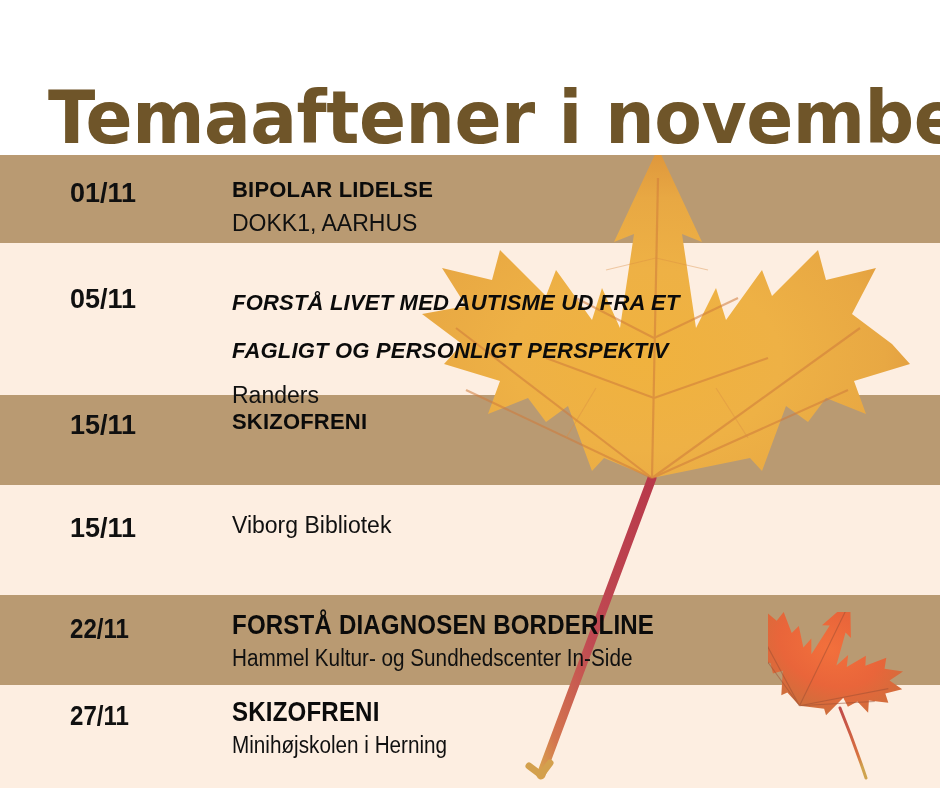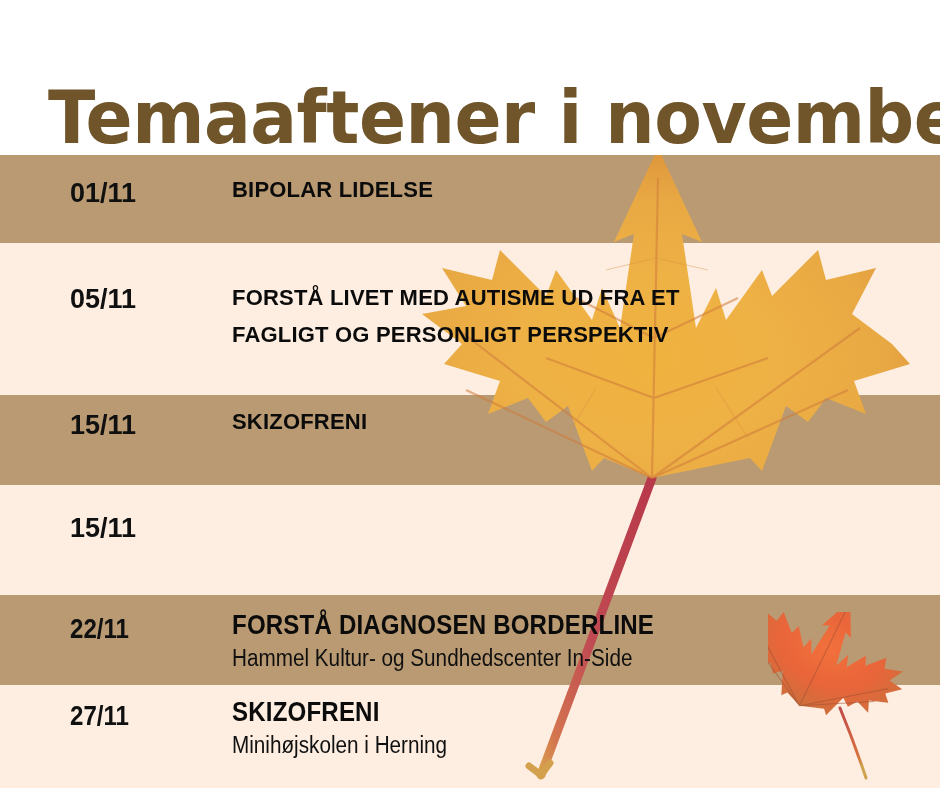--- a/index.html
+++ b/index.html
@@ -211,41 +211,44 @@
     </svg>
 
   </div>
 
   <div class="rows">
 
     <div class="row" style="top:177px;">
       <span class="date" style="top:0px;">01/11</span>
       <div class="body" style="top:-4px;">
         <p class="ev-title">BIPOLAR LIDELSE</p>
+        <p class="ev-loc">DOKK1, AARHUS</p>
       </div>
     </div>
 
     <div class="row" style="top:283px;">
       <span class="date" style="top:0px;">05/11</span>
       <div class="body" style="top:-4px;">
-        <p class="ev-title" style="line-height:37px;">FORSTÅ LIVET MED AUTISME UD FRA ET
+        <p class="ev-title" style="line-height:48px;font-style:italic;">FORSTÅ LIVET MED AUTISME UD FRA ET
 FAGLIGT OG PERSONLIGT PERSPEKTIV</p>
+        <p class="ev-loc" style="margin-top:6px;">Randers</p>
       </div>
     </div>
 
     <div class="row" style="top:409px;">
       <span class="date" style="top:0px;">15/11</span>
       <div class="body" style="top:-4px;">
         <p class="ev-title">SKIZOFRENI</p>
       </div>
     </div>
 
     <div class="row" style="top:512px;">
       <span class="date" style="top:0px;">15/11</span>
       <div class="body" style="top:-4px;">
+        <p class="ev-loc">Viborg Bibliotek</p>
       </div>
     </div>
 
     <div class="row cond" style="top:613px;">
       <span class="date" style="top:0px;">22/11</span>
       <div class="body" style="top:-5px;">
         <p class="ev-title">FORSTÅ DIAGNOSEN BORDERLINE</p>
         <p class="ev-loc">Hammel Kultur- og Sundhedscenter In-Side</p>
       </div>
     </div>

